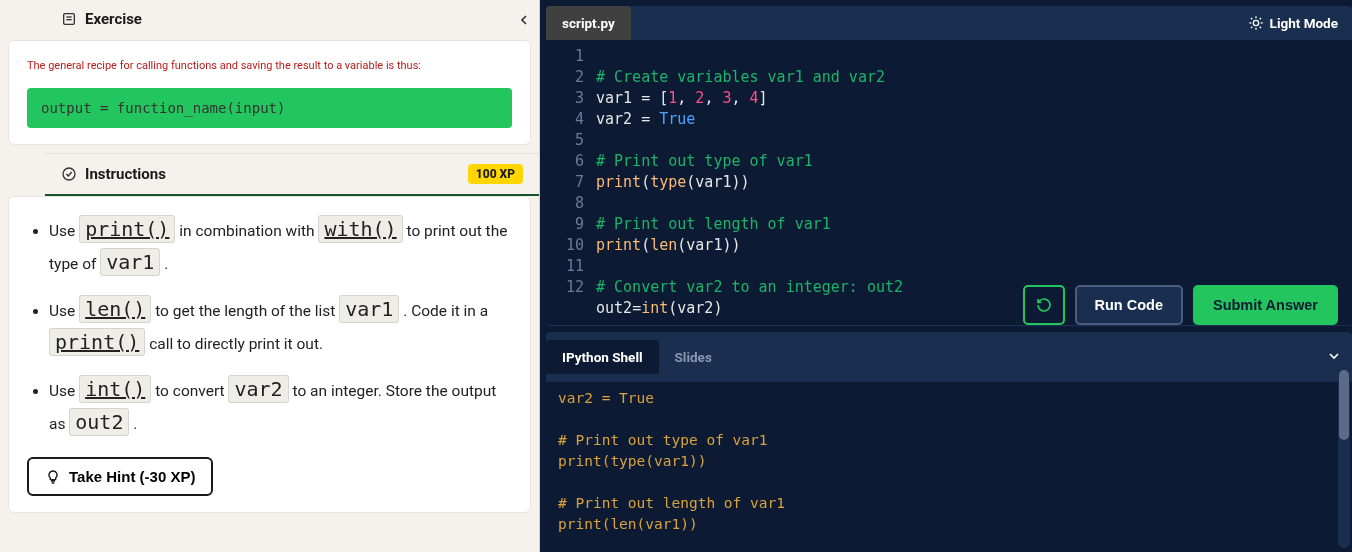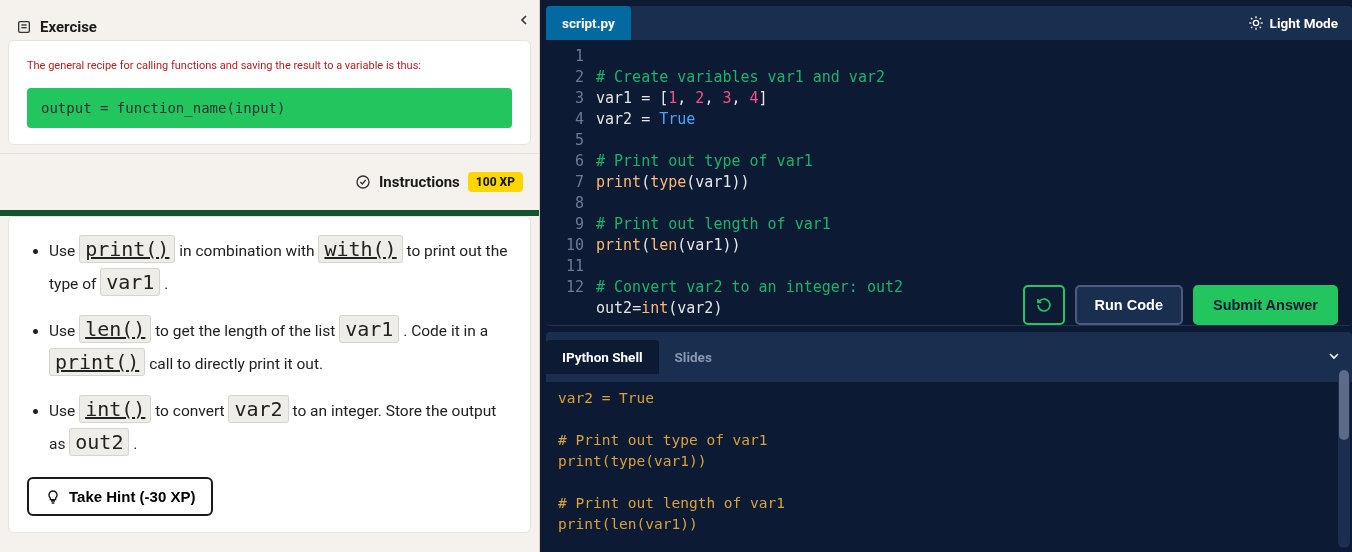--- a/index.html
+++ b/index.html
@@ -29,29 +29,30 @@
     align-items:center;
     justify-content:center;
     cursor:pointer;
     font-size:16px;
     color:#333;
   }
   .section-hdr {
     display:flex;
     align-items:center;
     gap:8px;
-    padding: 18px 16px;
+    padding: 10px 16px;
     font-weight:700;
     font-size:15px;
     color:#1a1a1a;
+    margin-left:45px;
   }
   .section-hdr.instr {
-    justify-content: flex-end;
+    justify-content: space-between;
     border-top:1px solid #e5e1da;
-    border-bottom:6px solid #14532d;
+    border-bottom:2px solid #14532d;
   }
   .xp-badge {
     background:#ffd600;
     color:#1a1a1a;
     font-weight:800;
     font-size:12px;
     border-radius:4px;
     padding:3px 8px;
   }
   .card {
@@ -133,21 +134,21 @@
   }
   .editor-tabbar {
     display:flex;
     align-items:center;
     justify-content:space-between;
     height:34px;
     background:#1a2e4f;
     border-radius:4px 4px 0 0;
   }
   .file-tab {
-    background:#0369a1;
+    background:#404040;
     color:#fff;
     font-weight:700;
     font-size:13.5px;
     padding:9px 16px;
     border-radius:4px 4px 0 0;
   }
   .lightmode {
     display:flex;
     align-items:center;
     gap:6px;

